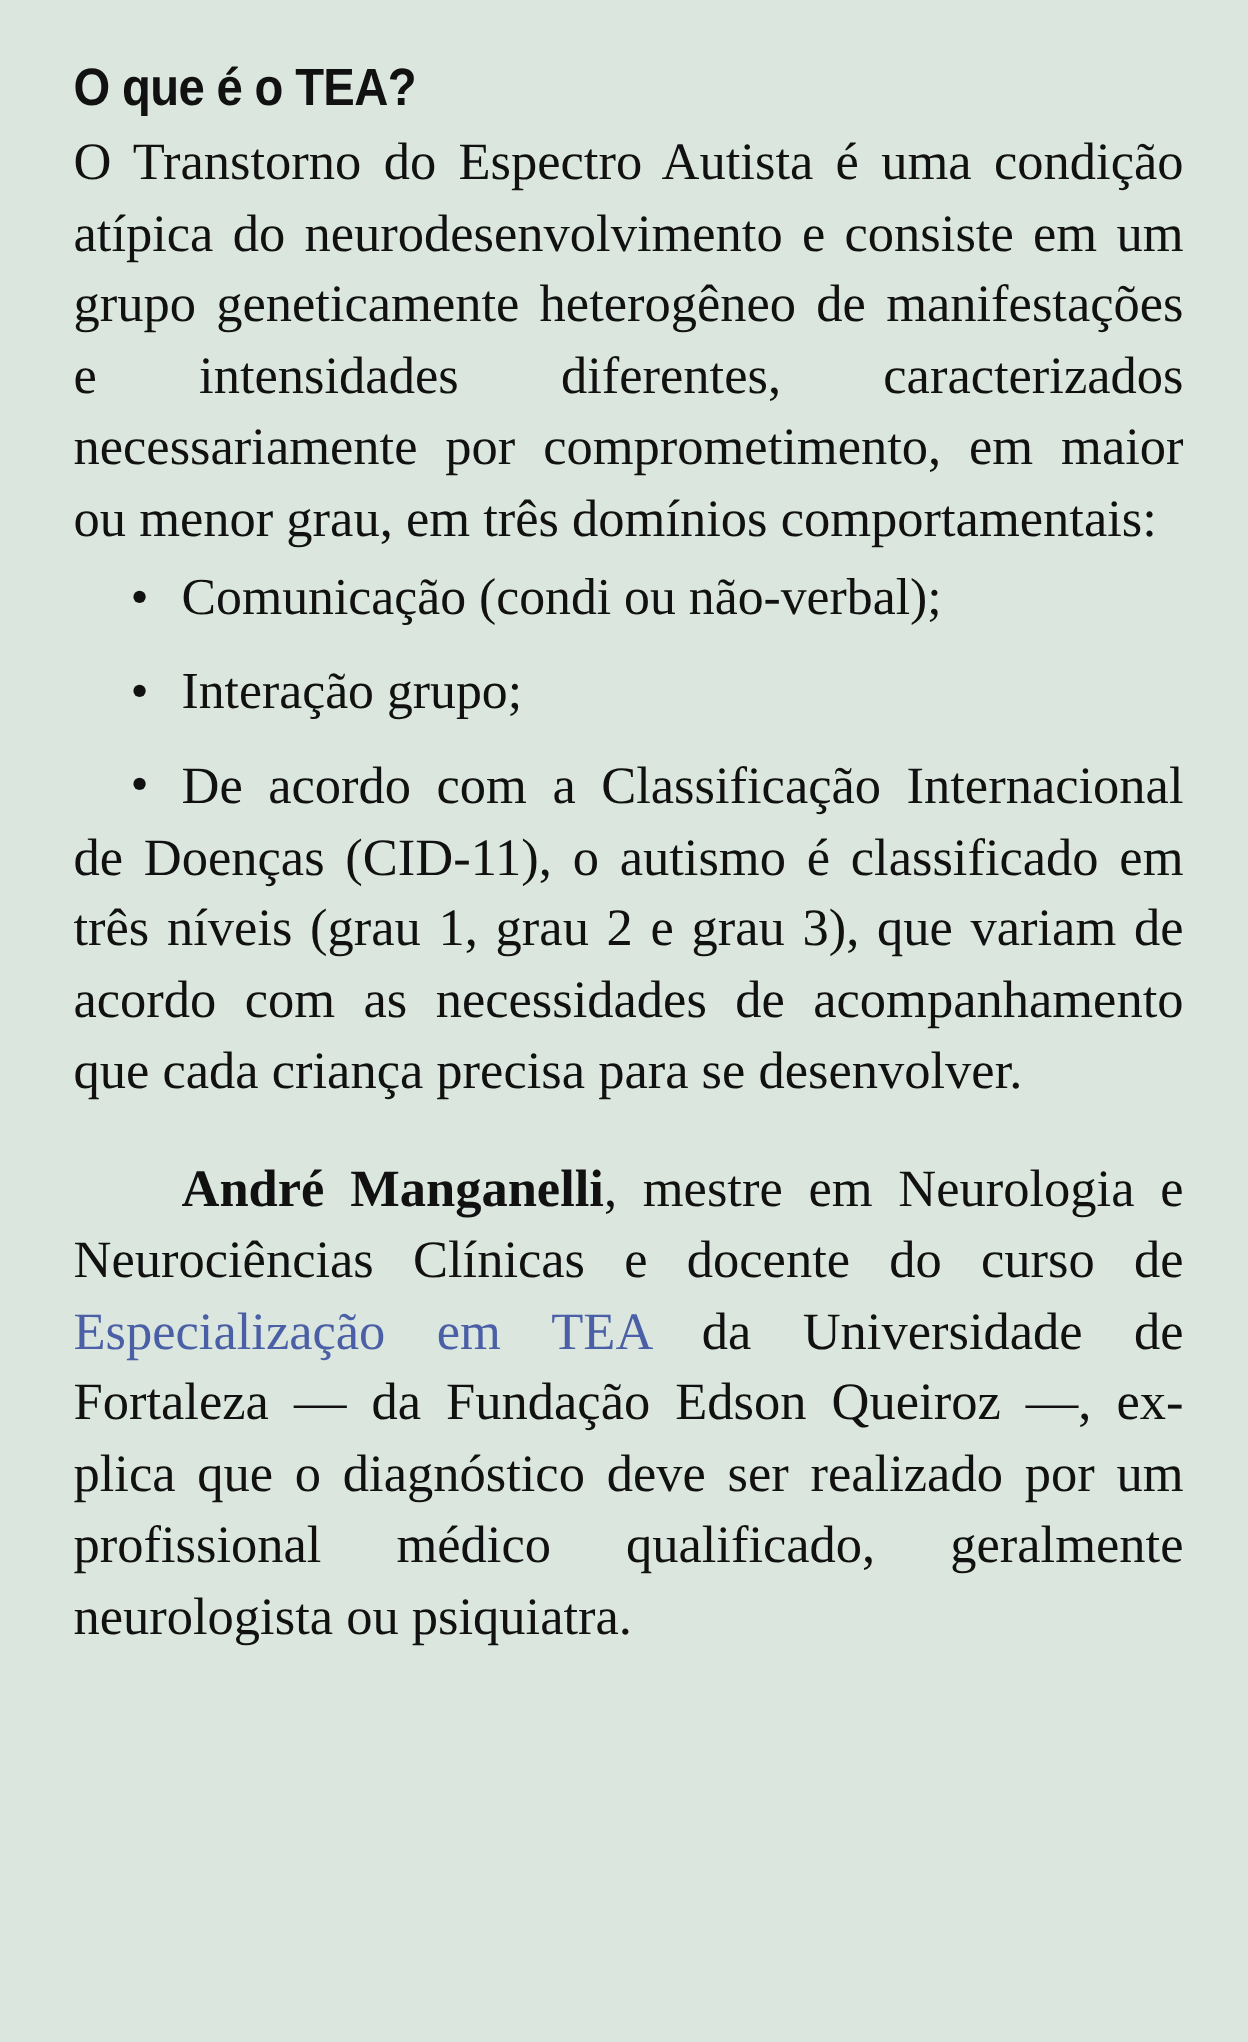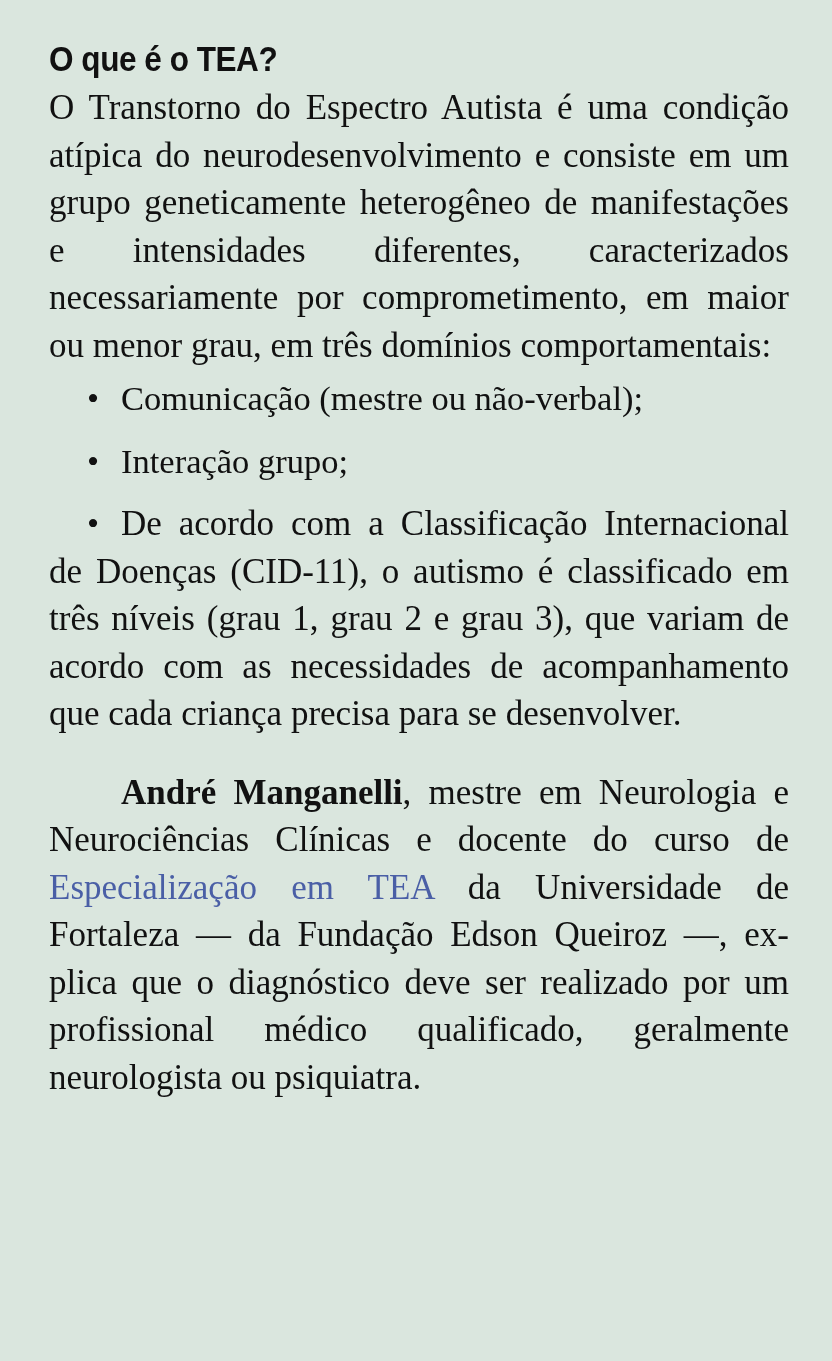--- a/index.html
+++ b/index.html
@@ -74,21 +74,21 @@
 <body>
 
 <div class="box">
   <h2 class="title">O que é o TEA?</h2>
 
   <p class="para">O Transtorno do Espectro Autista é uma condi­ção atípica do neurodesenvolvimento e consis­te em um grupo geneticamente heterogêneo de manifestações e intensidades diferentes, carac­terizados necessariamente por comprometimen­to, em maior ou menor grau, em três domínios comportamentais:</p>
 
   <ul class="bullets">
     <li>
       <span class="bullet">•</span>
-      <span>Comunicação (mestre ou não-verbal);</span>
+      <span>Comunicação (condi ou não-verbal);</span>
     </li>
     <li>
       <span class="bullet">•</span>
       <span>Interação grupo;</span>
     </li>
     <li>
       <span class="bullet">•</span>
     </li>
   </ul>
 

